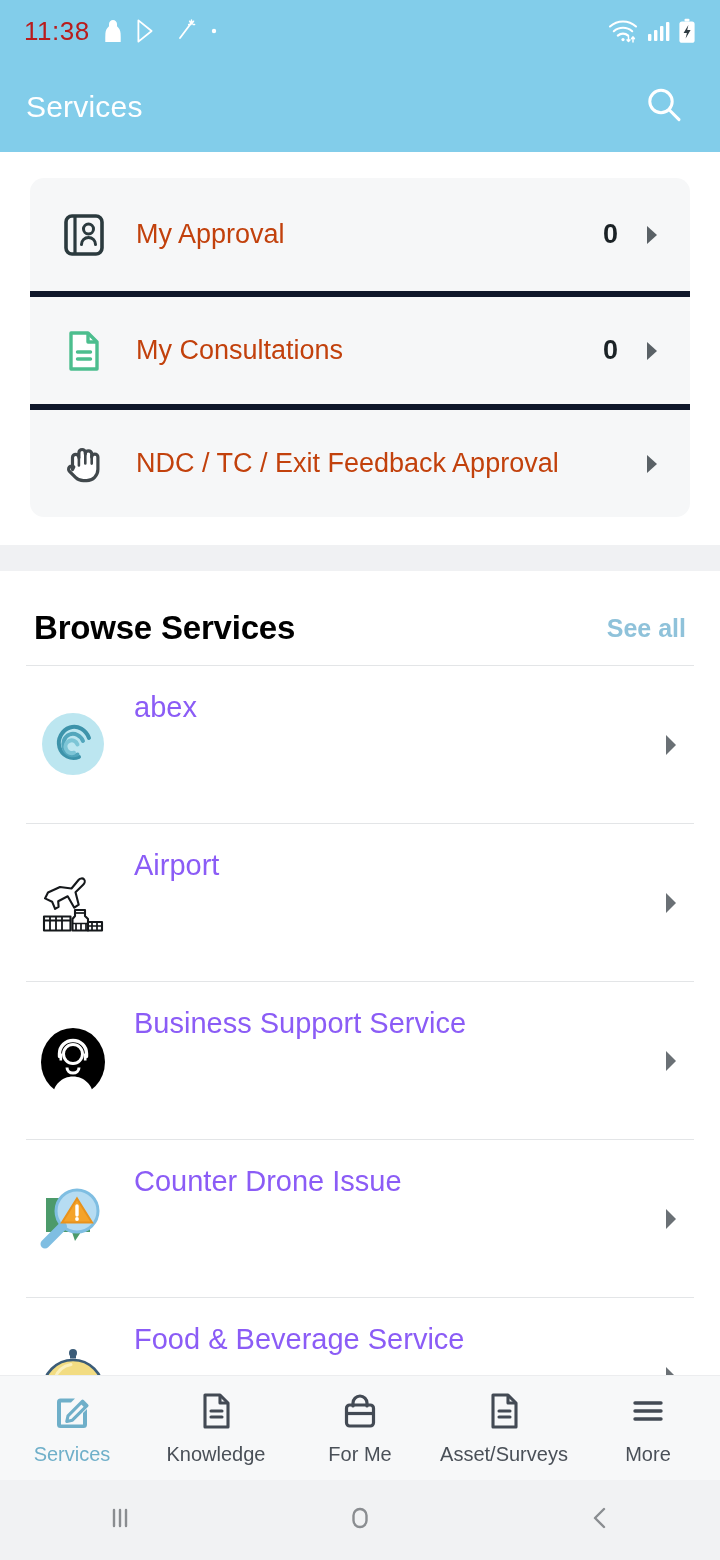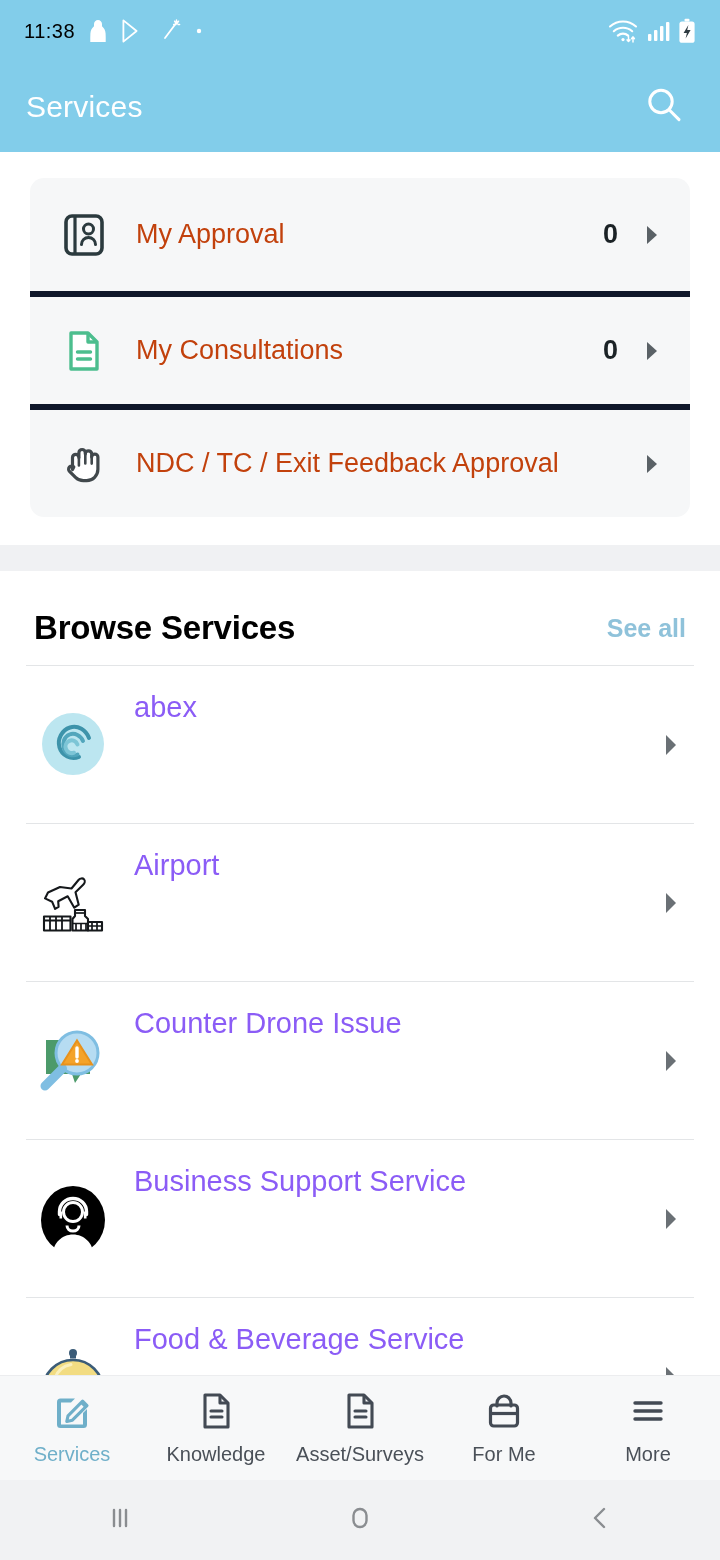--- a/index.html
+++ b/index.html
@@ -10,21 +10,21 @@
     overflow:hidden;
   }
   body { position:relative; }
 
   
   .statusbar{
     height:62px; background:#82CDEA;
     display:flex; align-items:center;
     padding:0 24px; color:#ffffff;
   }
-  .sb-time{ font-size:20px; letter-spacing:.5px; font-weight:400; color:#000000; }
+  .sb-time{ font-size:26px; letter-spacing:.5px; font-weight:400; color:#b91c1c; }
   .sb-left{ display:flex; align-items:center; gap:14px; flex:1; }
   .sb-right{ display:flex; align-items:center; gap:8px; }
   .sb-icon{ display:flex; align-items:center; justify-content:center; }
 
   
   .appbar{
     height:90px; background:#82CDEA;
     display:flex; align-items:center; justify-content:space-between;
     padding:0 28px 0 26px;
   }
@@ -277,48 +277,48 @@
     <span class="srv-chev">
       <svg width="18" height="24" viewBox="0 0 18 24">
           <path d="M4 2l10 10-10 10z" fill="#6A7075"></path>
         </svg>
     </span>
   </div>
 
   <div class="srv-row">
     <span class="srv-ico">
       <svg width="72" height="72" viewBox="0 0 72 72">
+        <ellipse cx="36" cy="36" rx="32" ry="34" fill="#000000"></ellipse>
+        <circle cx="36" cy="28" r="9.5" fill="none" stroke="#ffffff" stroke-width="3"></circle>
+        <path d="M22.5 30.5v-3c0-7.2 6-13 13.5-13s13.5 5.8 13.5 13v3" fill="none" stroke="#ffffff" stroke-width="3.4" stroke-linecap="round"></path>
+        <path d="M22.5 27.5h2.6v7h-2.6zM46.9 27.5h2.6v7h-2.6z" fill="#ffffff"></path>
+        <path d="M16 70c0-11 9-19.5 20-19.5S56 59 56 70z" fill="#ffffff"></path>
+        <path d="M30 41.5c0 3.4 2.7 5.5 6 5.5s6-2.1 6-5.5" fill="none" stroke="#ffffff" stroke-width="3"></path>
+      </svg>
+    </span>
+    <span class="srv-label">Business Support Service</span>
+    <span class="srv-chev">
+      <svg width="18" height="24" viewBox="0 0 18 24">
+          <path d="M4 2l10 10-10 10z" fill="#6A7075"></path>
+        </svg>
+    </span>
+  </div>
+
+  <div class="srv-row">
+    <span class="srv-ico">
+      <svg width="72" height="72" viewBox="0 0 72 72">
         <path d="M9 14h44v34h-9l-6 9-3-9H9z" fill="#4C9A6A"></path>
         <circle cx="40" cy="27" r="21" fill="#B6DCF2" stroke="#7FBEE2" stroke-width="3"></circle>
         <path d="M25.5 42.5 8 60" stroke="#7FBEE2" stroke-width="9" stroke-linecap="round"></path>
         <path d="M40 14.5 55 38.5H25z" fill="#F4A32A" stroke="#E8921C" stroke-width="2"></path>
         <path d="M40 22v9" stroke="#ffffff" stroke-width="3.4" stroke-linecap="round"></path>
         <circle cx="40" cy="35" r="1.9" fill="#ffffff"></circle>
       </svg>
     </span>
     <span class="srv-label">Counter Drone Issue</span>
-    <span class="srv-chev">
-      <svg width="18" height="24" viewBox="0 0 18 24">
-          <path d="M4 2l10 10-10 10z" fill="#6A7075"></path>
-        </svg>
-    </span>
-  </div>
-
-  <div class="srv-row">
-    <span class="srv-ico">
-      <svg width="72" height="72" viewBox="0 0 72 72">
-        <ellipse cx="36" cy="36" rx="32" ry="34" fill="#000000"></ellipse>
-        <circle cx="36" cy="28" r="9.5" fill="none" stroke="#ffffff" stroke-width="3"></circle>
-        <path d="M22.5 30.5v-3c0-7.2 6-13 13.5-13s13.5 5.8 13.5 13v3" fill="none" stroke="#ffffff" stroke-width="3.4" stroke-linecap="round"></path>
-        <path d="M22.5 27.5h2.6v7h-2.6zM46.9 27.5h2.6v7h-2.6z" fill="#ffffff"></path>
-        <path d="M16 70c0-11 9-19.5 20-19.5S56 59 56 70z" fill="#ffffff"></path>
-        <path d="M30 41.5c0 3.4 2.7 5.5 6 5.5s6-2.1 6-5.5" fill="none" stroke="#ffffff" stroke-width="3"></path>
-      </svg>
-    </span>
-    <span class="srv-label">Business Support Service</span>
     <span class="srv-chev">
       <svg width="18" height="24" viewBox="0 0 18 24">
           <path d="M4 2l10 10-10 10z" fill="#6A7075"></path>
         </svg>
     </span>
   </div>
 
   <div class="srv-row">
     <span class="srv-ico">
       <svg width="72" height="72" viewBox="0 0 72 72">
@@ -358,42 +358,42 @@
         <path d="M25 5v8h8" fill="none" stroke="#434A54" stroke-width="3.1" stroke-linejoin="round"></path>
         <path d="M16 21h11M16 27h11" stroke="#434A54" stroke-width="3.1" stroke-linecap="round"></path>
       </svg>
     </span>
     <span class="nav-label">Knowledge</span>
   </div>
 
   <div class="nav-item">
     <span>
       <svg width="42" height="42" viewBox="0 0 42 42">
+        <path d="M14 16v-3a7 7 0 0 1 14 0v3" fill="none" stroke="#434A54" stroke-width="3.2" stroke-linecap="round"></path>
+        <rect x="7.5" y="15" width="27" height="21" rx="3.2" fill="none" stroke="#434A54" stroke-width="3.2"></rect>
+        <path d="M7.5 23.5h27" stroke="#434A54" stroke-width="3.2"></path>
+      </svg>
+    </span>
+    <span class="nav-label">For Me</span>
+  </div>
+
+  <div class="nav-item">
+    <span>
+      <svg width="42" height="42" viewBox="0 0 42 42">
         <path d="M10 5h15l8 8v24H10z" fill="none" stroke="#434A54" stroke-width="3.1" stroke-linejoin="round"></path>
         <path d="M25 5v8h8" fill="none" stroke="#434A54" stroke-width="3.1" stroke-linejoin="round"></path>
         <path d="M16 21h11M16 27h11" stroke="#434A54" stroke-width="3.1" stroke-linecap="round"></path>
       </svg>
     </span>
     <span class="nav-label">Asset/Surveys</span>
   </div>
 
   <div class="nav-item">
     <span>
       <svg width="42" height="42" viewBox="0 0 42 42">
-        <path d="M14 16v-3a7 7 0 0 1 14 0v3" fill="none" stroke="#434A54" stroke-width="3.2" stroke-linecap="round"></path>
-        <rect x="7.5" y="15" width="27" height="21" rx="3.2" fill="none" stroke="#434A54" stroke-width="3.2"></rect>
-        <path d="M7.5 23.5h27" stroke="#434A54" stroke-width="3.2"></path>
-      </svg>
-    </span>
-    <span class="nav-label">For Me</span>
-  </div>
-
-  <div class="nav-item">
-    <span>
-      <svg width="42" height="42" viewBox="0 0 42 42">
         <path d="M8 13h26M8 21h26M8 29h26" stroke="#434A54" stroke-width="3.4" stroke-linecap="round"></path>
       </svg>
     </span>
     <span class="nav-label">More</span>
   </div>
 </div>
 
 <div class="sysnav">
   <div class="sys-btn">
     <span>

